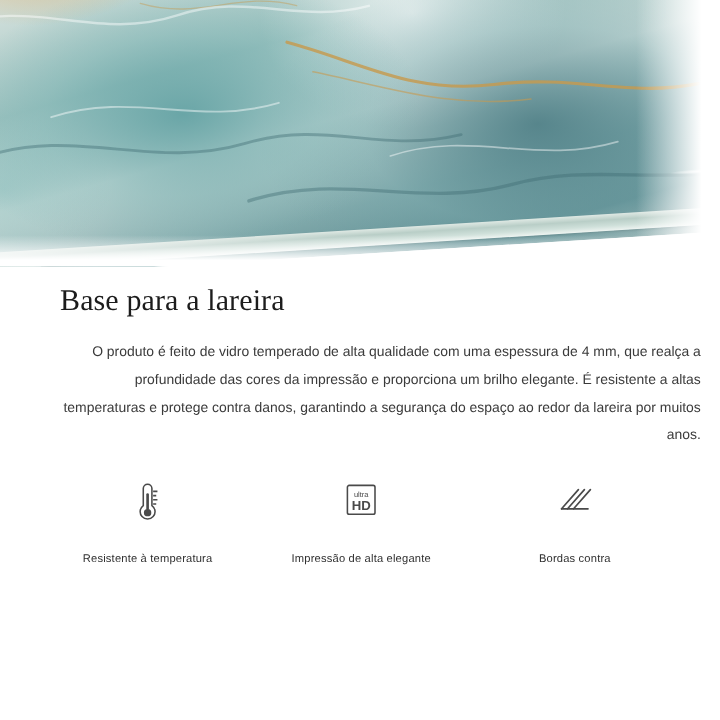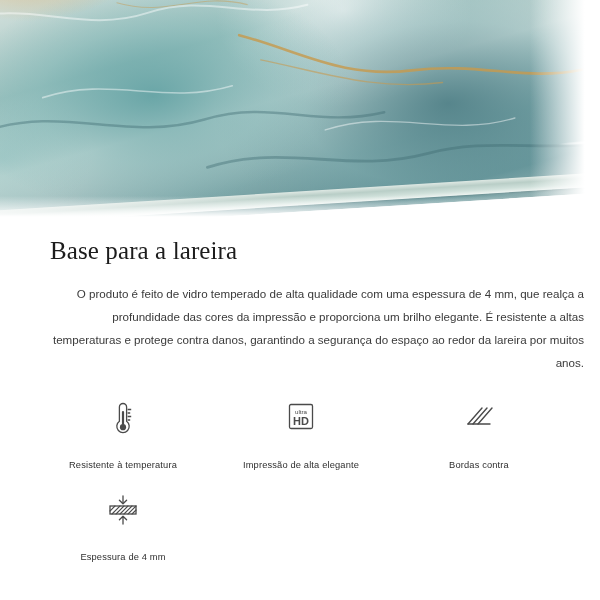--- a/index.html
+++ b/index.html
@@ -247,36 +247,15 @@
         <svg width="40" height="40" viewBox="0 0 40 40" fill="none" stroke="#4a4a4a" stroke-width="1.4" stroke-linecap="round">
           <path d="M9 26 L23 10"></path>
           <path d="M14 26 L28 10"></path>
           <path d="M19 26 L33 10"></path>
           <path d="M9 26 H31"></path>
         </svg>
       </div>
       <div class="feature-label">Bordas contra</div>
     </div>
 
-    <div class="feature">
-      <div class="feature-icon">
-        <svg width="44" height="40" viewBox="0 0 44 40" fill="none" stroke="#4a4a4a" stroke-width="1.3" stroke-linecap="round">
-          <path d="M22 6 V13"></path>
-          <path d="M18.4 10.2 L22 13.8 L25.6 10.2" stroke-linejoin="round"></path>
-          <rect x="9" y="16" width="26" height="8" stroke="#4a4a4a" stroke-width="1.3"></rect>
-          <g stroke-width="1.1">
-            <path d="M11 24 L19 16"></path>
-            <path d="M15 24 L23 16"></path>
-            <path d="M19 24 L27 16"></path>
-            <path d="M23 24 L31 16"></path>
-            <path d="M27 24 L35 16"></path>
-            <path d="M9 21 L14 16"></path>
-            <path d="M31 24 L35 20"></path>
-          </g>
-          <path d="M22 34 V27"></path>
-          <path d="M18.4 29.8 L22 26.2 L25.6 29.8" stroke-linejoin="round"></path>
-        </svg>
-      </div>
-      <div class="feature-label">Espessura de 4 mm</div>
-    </div>
 
   </div>
 </div>
 
 </body></html>

